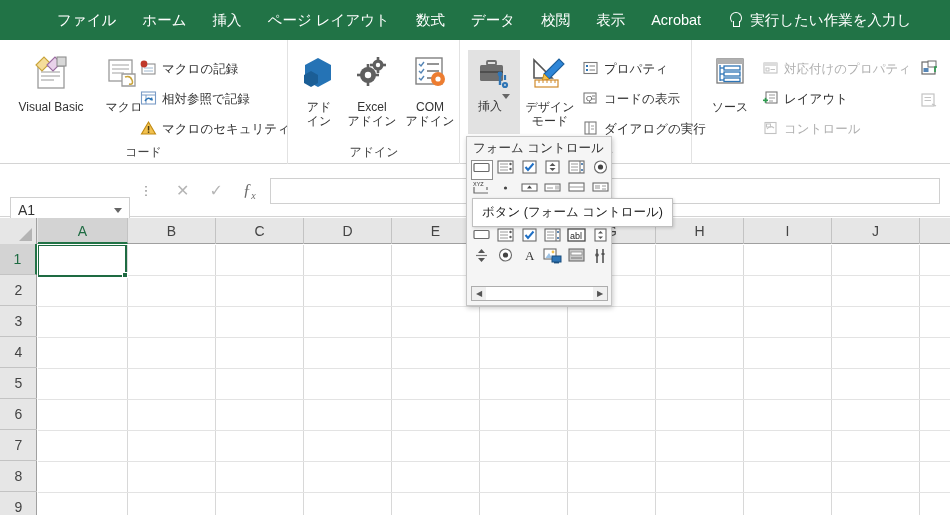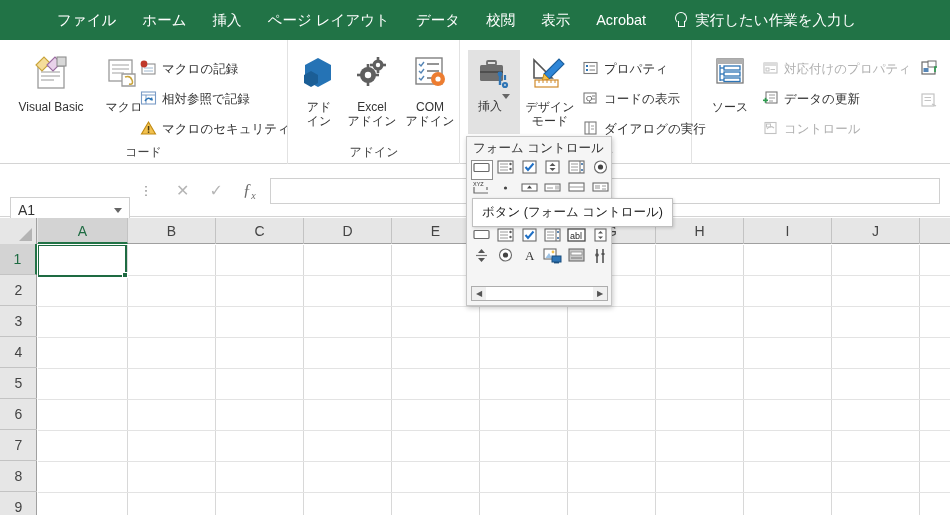--- a/index.html
+++ b/index.html
@@ -181,20 +181,21 @@
 <body>
 
 <div id="app">
 
   <div class="tabbar">
     <div id="tabs-host" style="display:flex;align-items:flex-end;padding-left:44px;">
         <div class="tab">ファイル</div>
         <div class="tab">ホーム</div>
         <div class="tab">挿入</div>
         <div class="tab">ページ レイアウト</div>
+        <div class="tab">数式</div>
         <div class="tab">データ</div>
         <div class="tab">校閲</div>
         <div class="tab">表示</div>
         <div class="tab">Acrobat</div>
       </div>
     <div class="tellme">
       <span class="bulb"></span>
       <span>実行したい作業を入力し</span>
     </div>
   </div>
@@ -448,21 +449,21 @@
             <rect x="4" y="2" width="11" height="11" fill="#fff" stroke="#7a7a7a" stroke-width="1.1"></rect>
             <line x1="7" y1="5" x2="13" y2="5" stroke="#9a9a9a"></line>
             <line x1="7" y1="8" x2="13" y2="8" stroke="#9a9a9a"></line>
             <line x1="7" y1="11" x2="11" y2="11" stroke="#9a9a9a"></line>
             <g fill="#2e9b4f">
                 <rect x="1" y="9.5" width="5" height="1.6"></rect>
                 <rect x="2.7" y="7.8" width="1.6" height="5"></rect>
               </g>
           </svg>
         </span>
-        <span>データの更新</span>
+        <span>レイアウト</span>
       </div>
 
       <div class="smallitem disabled" style="left:70px;top:80px;">
         <span>
           <svg width="17" height="16" viewBox="0 0 17 16">
             <rect x="3" y="2.5" width="11" height="11" fill="#fff" stroke="#c2c2c2" stroke-width="1.1"></rect>
             <path d="M5 9 q3 -4 7 -1" fill="none" stroke="#c2c2c2" stroke-width="1.2"></path>
             <rect x="4.5" y="4" width="4" height="3" fill="none" stroke="#c2c2c2"></rect>
           </svg>
         </span>

